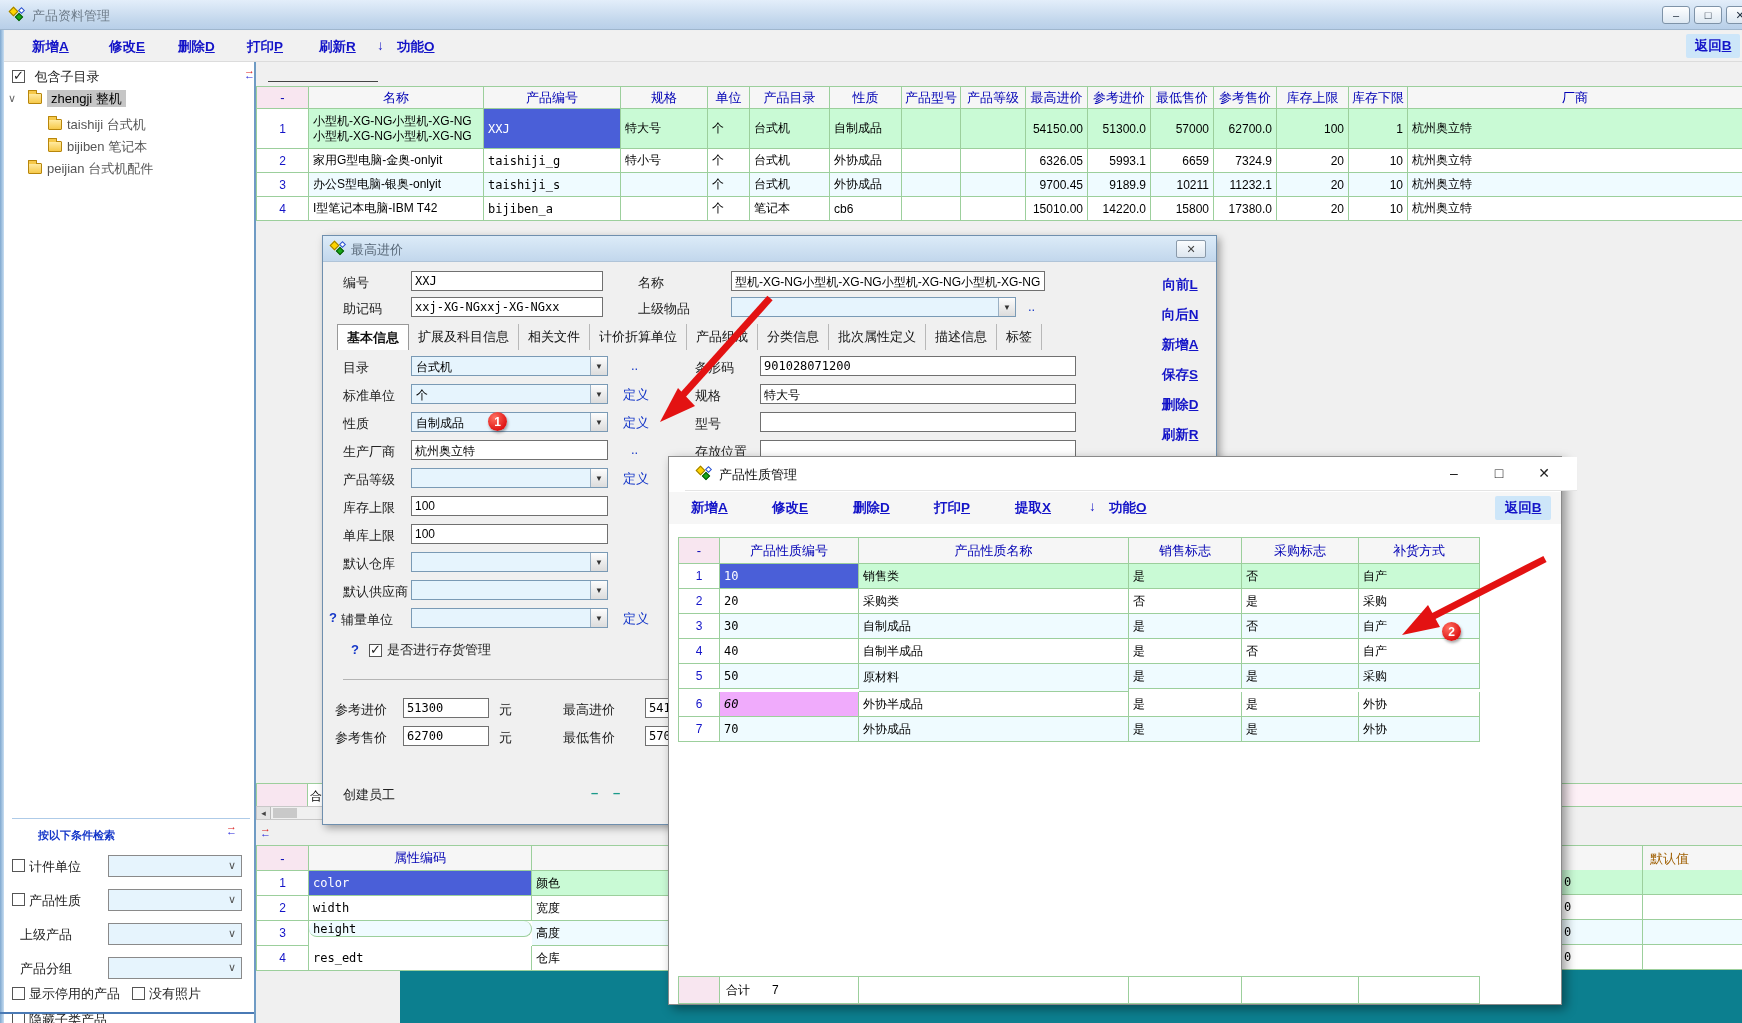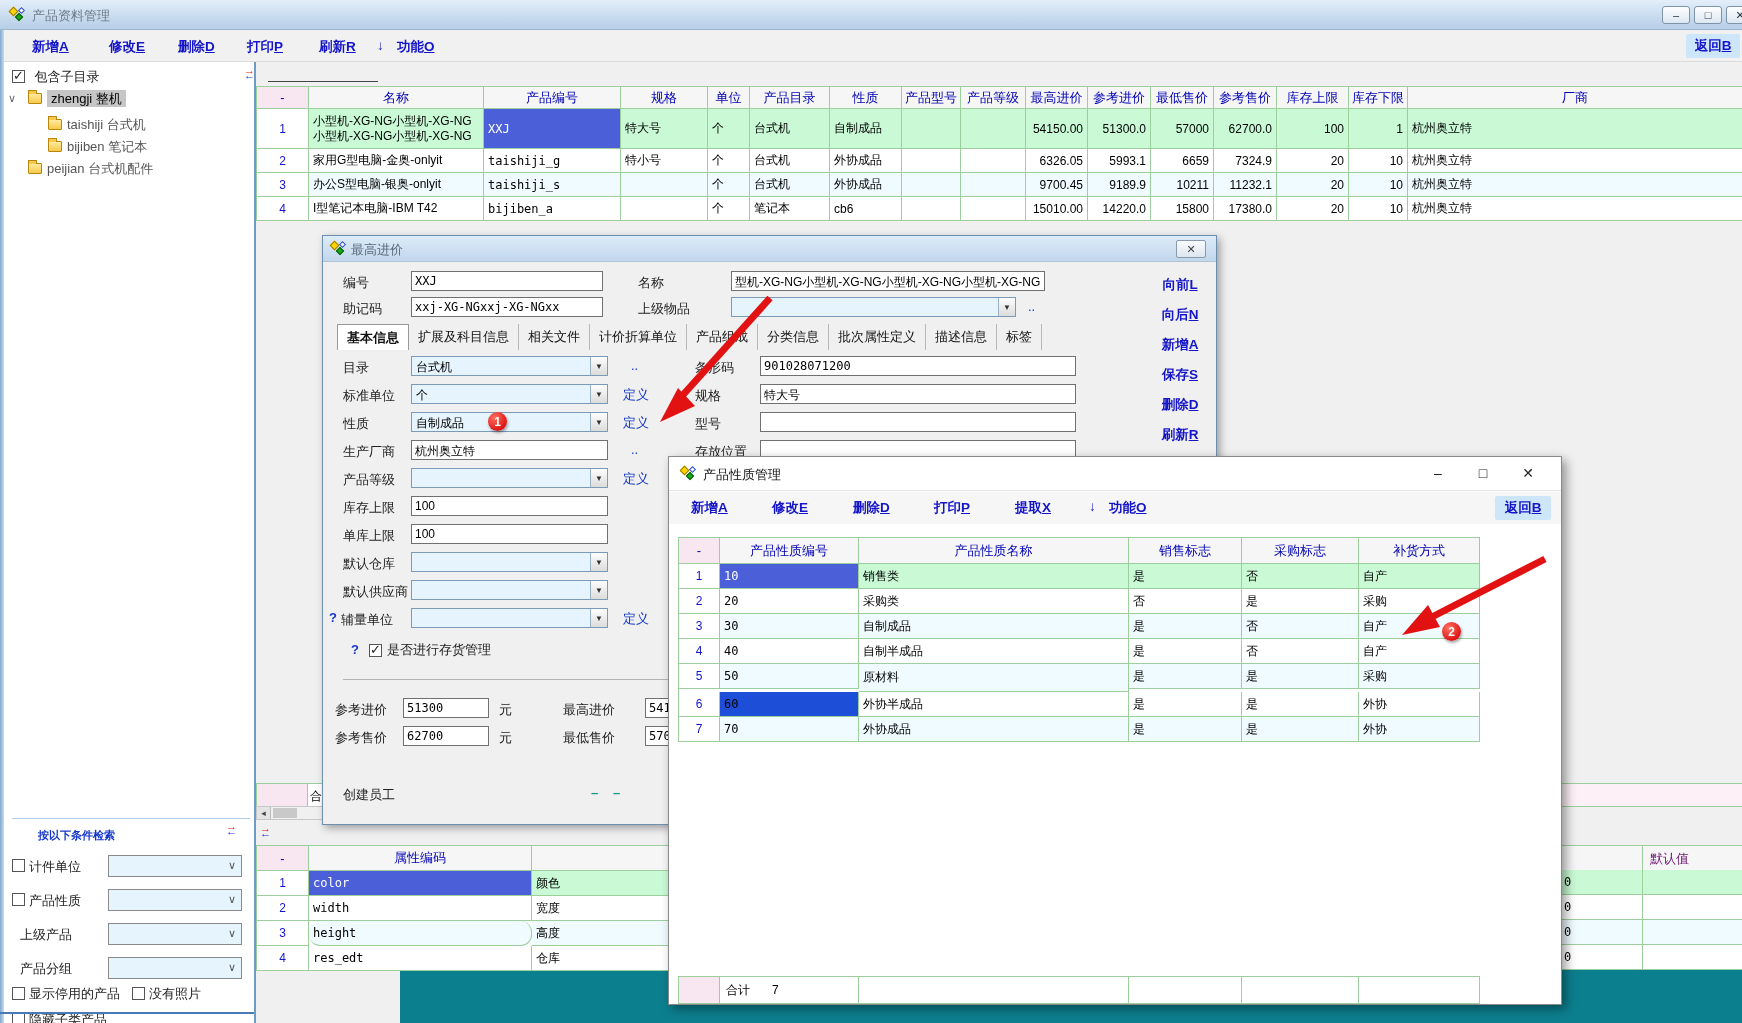--- a/index.html
+++ b/index.html
@@ -97,21 +97,21 @@
   .tab.active { background:#fff; border:1px solid #999; border-bottom:none; font-weight:bold; }
   .qmark { position:absolute; color:#1436c8; font-size:13px; font-weight:bold; }
   .divline { position:absolute; height:1px; background:#b4b4b4; }
   .dash { color:#1a9a8a; font-weight:bold; font-size:13px; }
   .side-btn { position:absolute; left:826px; width:62px; text-align:center; font-size:13.5px; color:#1414c8; font-weight:600; cursor:default; }
   .side-btn u { text-decoration:underline; }
 
   
   .nature-win { left:668px; top:456px; width:894px; height:549px; background:#fff; border:1px solid #8a8a8a;
     box-shadow:4px 4px 10px rgba(0,0,0,0.4); z-index:40; }
-  .nw-titlebar { position:absolute; left:0; top:0; width:100%; height:34px; background:#fff; border-bottom:1px solid #e4e4e4;text-align:right; }
+  .nw-titlebar { position:absolute; left:16px; top:0; width:100%; height:34px; background:#fff; border-bottom:1px solid #e4e4e4;text-align:right; }
   .nw-title { position:absolute; left:34px; top:9px; font-size:13px; color:#111; }
   .nw-ctl { position:absolute; top:0px; width:34px; height:32px; font-size:14px; color:#222;
     display:flex; align-items:center; justify-content:center; cursor:default; }
   .nw-toolbar { position:absolute; left:0; top:35px; width:100%; height:32px; background:#f6f6f6; }
 
   
   .badge { position:absolute; width:19px; height:19px; border-radius:50%;
     background:radial-gradient(circle at 35% 30%, #ff7060, #e01515 70%); color:#fff; font-weight:bold; font-size:12px;
     display:flex; align-items:center; justify-content:center; box-shadow:1px 2px 3px rgba(0,0,0,0.35); z-index:30; }
   .badge.b2 { z-index:50; }
@@ -321,33 +321,33 @@
         <div class="gcell selcell mono" style="width: 223px; height: 25px;">color</div>
         <div class="gcell" style="width: 374px; height: 25px; background: rgb(201, 250, 213);">颜色</div>
       </div>
       <div class="grow">
         <div class="gcell numcell" style="width: 52px; height: 25px;">2</div>
         <div class="gcell mono" style="width: 223px; height: 25px; background: rgb(255, 255, 255);">width</div>
         <div class="gcell" style="width: 374px; height: 25px; background: rgb(255, 255, 255);">宽度</div>
       </div>
       <div class="grow">
         <div class="gcell numcell" style="width: 52px; height: 25px;">3</div>
-        <div class="gcell mono" style="width: 223px; height: 25px; background: rgb(239, 251, 255); border-radius: 11px;">height</div>
+        <div class="gcell mono" style="width: 223px; height: 16px; background: rgb(239, 251, 255); border-radius: 11px;">height</div>
         <div class="gcell" style="width: 374px; height: 25px; background: rgb(239, 251, 255);">高度</div>
       </div>
       <div class="grow">
         <div class="gcell numcell" style="width: 52px; height: 25px;">4</div>
         <div class="gcell mono" style="width: 223px; height: 25px; background: rgb(255, 255, 255);">res_edt</div>
         <div class="gcell" style="width: 374px; height: 25px; background: rgb(255, 255, 255);">仓库</div>
       </div>
     </div>
 
   <div class="abs pink-band" style="left:1500px;top:783px;width:242px;height:24px;"></div>
   <div id="default-col">
-      <div class="abs" style="left: 1500px; top: 845px; width: 242px; height: 32px; background: rgb(246, 246, 246); border-top: 1px solid rgb(156, 207, 156); border-bottom: 1px solid rgb(156, 207, 156); color: #701a75; font-size: 13px;">
+      <div class="abs" style="left: 1500px; top: 845px; width: 242px; height: 32px; background: rgb(246, 246, 246); border-top: 1px solid rgb(156, 207, 156); border-bottom: 1px solid rgb(156, 207, 156); color: #a16207; font-size: 13px;">
         <span style="position: absolute; left: 150px; top: 4px;">默认值</span>
         <div style="position: absolute; left: 142px; top: 0px; width: 1px; height: 25px; background: rgb(156, 207, 156);"></div>
       </div>
       <div class="abs" style="left: 1500px; top: 870px; width: 242px; height: 25px; background: rgb(201, 250, 213); border-bottom: 1px solid rgb(156, 207, 156); font-size: 12px;">
         <span class="mono" style="position: absolute; left: 64px; top: 5px;">0</span>
         <div style="position: absolute; left: 142px; top: 0px; width: 1px; height: 25px; background: rgb(156, 207, 156);"></div>
       </div>
       <div class="abs" style="left: 1500px; top: 895px; width: 242px; height: 25px; background: rgb(255, 255, 255); border-bottom: 1px solid rgb(156, 207, 156); font-size: 12px;">
         <span class="mono" style="position: absolute; left: 64px; top: 5px;">0</span>
         <div style="position: absolute; left: 142px; top: 0px; width: 1px; height: 25px; background: rgb(156, 207, 156);"></div>
@@ -545,21 +545,21 @@
         <div class="grow">
           <div class="gcell numcell" style="width: 41px; height: 25px;">5</div>
           <div class="gcell mono" style="width: 139px; height: 25px; background: rgb(239, 251, 255);">50</div>
           <div class="gcell" style="width: 270px; height: 28px; background: rgb(239, 251, 255);">原材料</div>
           <div class="gcell" style="width: 113px; height: 25px; background: rgb(239, 251, 255);">是</div>
           <div class="gcell" style="width: 117px; height: 25px; background: rgb(239, 251, 255);">是</div>
           <div class="gcell" style="width: 121px; height: 25px; background: rgb(239, 251, 255);">采购</div>
         </div>
         <div class="grow">
           <div class="gcell numcell" style="width: 41px; height: 25px;">6</div>
-          <div class="gcell mono" style="width: 139px; height: 25px; background: #1d4ed8;">60</div>
+          <div class="gcell mono" style="width: 139px; height: 25px; background: #f0abfc; font-style: italic;">60</div>
           <div class="gcell" style="width: 270px; height: 25px; background: rgb(255, 255, 255);">外协半成品</div>
           <div class="gcell" style="width: 113px; height: 25px; background: rgb(255, 255, 255);">是</div>
           <div class="gcell" style="width: 117px; height: 25px; background: rgb(255, 255, 255);">是</div>
           <div class="gcell" style="width: 121px; height: 25px; background: rgb(255, 255, 255);">外协</div>
         </div>
         <div class="grow">
           <div class="gcell numcell" style="width: 41px; height: 25px;">7</div>
           <div class="gcell mono" style="width: 139px; height: 25px; background: rgb(239, 251, 255);">70</div>
           <div class="gcell" style="width: 270px; height: 25px; background: rgb(239, 251, 255);">外协成品</div>
           <div class="gcell" style="width: 113px; height: 25px; background: rgb(239, 251, 255);">是</div>

